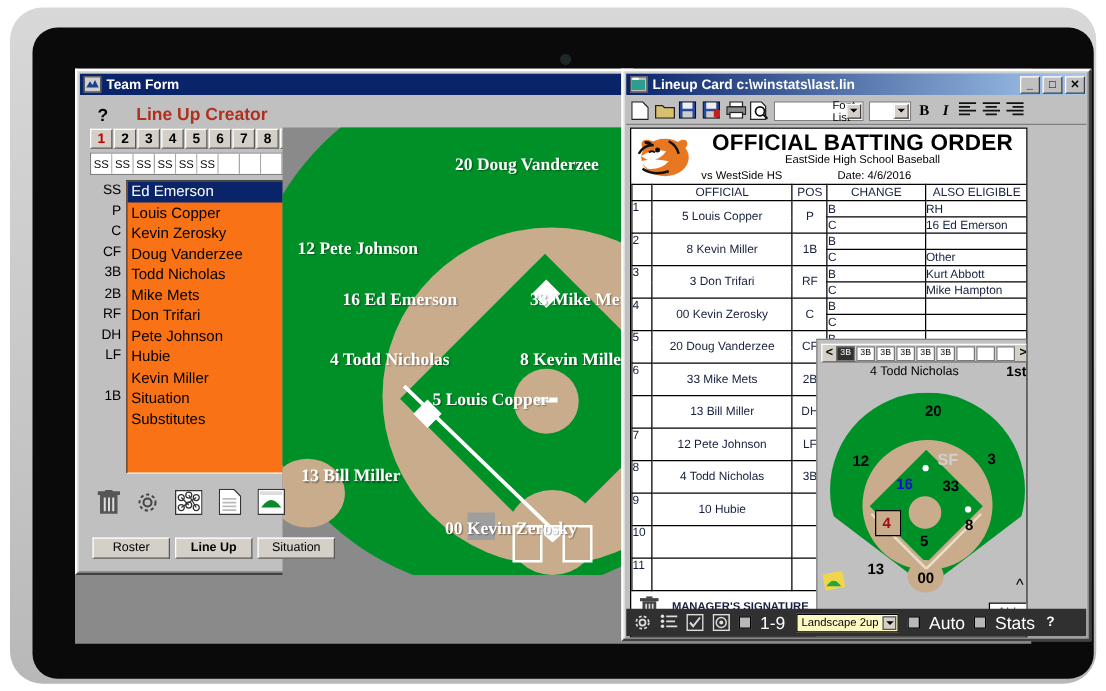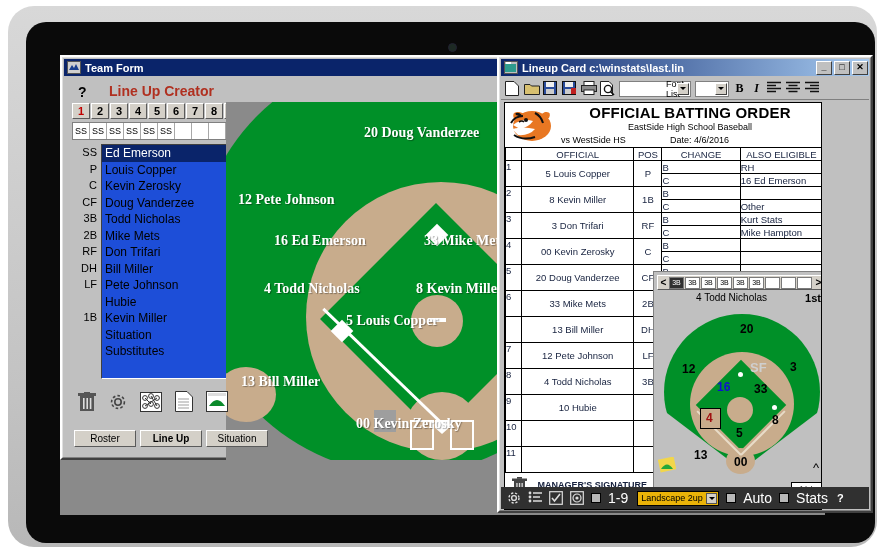--- a/index.html
+++ b/index.html
@@ -116,21 +116,21 @@
   .arrow-d { width:0;height:0;border-left:4px solid transparent;border-right:4px solid transparent;border-top:4px solid #000; }
 
   .roster-wrap { position:absolute; left:8px; top:66px; width:182px; height:235px; }
   .roster-pos {
     position:absolute; left:0; top:0; width:28px; height:100%;
     font-size:11px; color:#000; text-align:right;
   }
   .roster-pos div { height:16.5px; line-height:16.5px; padding-right:3px; }
   .roster-list {
     position:absolute; left:29px; top:0; right:0; bottom:0;
-    background:#1d4ed8; border:1px solid #808080;
+    background:#f97316; border:1px solid #808080;
     border-top:1px solid #404040; border-left:1px solid #404040;
     border-right:1px solid #fff; border-bottom:1px solid #fff;
     overflow:hidden;
   }
   .roster-list .ritem { height:16.5px; line-height:16.5px; font-size:12px; padding-left:3px; color:#000; }
   .roster-list .ritem.sel { background:#0a246a; color:#fff; }
   .spin {
     position:absolute; left:198px; top:27px; width:15px; height:26px;
     display:flex; flex-direction:column;
   }
@@ -246,21 +246,21 @@
     position:absolute; left:3px; top:24px; width:318px; height:408px;
     background:#fff; border:1px solid #000;
     overflow:hidden;
   }
   .card-head { position:relative; height:44px; }
   .tiger {
     position:absolute; left:4px; top:2px; width:44px; height:40px;
   }
   .bo-title {
     position:absolute; left:60px; top:1px; width:250px; text-align:center;
-    font-size:15px; font-weight:bold; color:#000; letter-spacing:.2px;
+    font-size:18px; font-weight:bold; color:#000; letter-spacing:.2px;
     font-family:"Liberation Sans", sans-serif;
   }
   .bo-sub {
     position:absolute; left:60px; top:19px; width:250px; text-align:center;
     font-size:9px; color:#000;
   }
   .bo-vs { position:absolute; left:56px; top:32px; font-size:9px; color:#000; }
   .bo-date { position:absolute; left:165px; top:32px; font-size:9px; color:#000; }
 
   table.bo { border-collapse:collapse; width:318px; table-layout:fixed; }
@@ -327,21 +327,21 @@
   .lc-bottom {
     position:absolute; left:0; bottom:0; right:0; height:22px;
     background:#303030; display:flex; align-items:center; gap:7px; padding-left:6px;
   }
   .lb-icn { width:14px; height:14px; position:relative; }
   .lb-lbl { font-size:14px; color:#fff; }
   .lb-chk {
     width:10px;height:10px;background:#b8b8b8;border:1px solid #000; display:inline-block;
   }
   .combo2 {
-    width:82px; height:15px; background:#eab308; border:1px solid #000;
+    width:82px; height:15px; background:#fef9c3; border:1px solid #000;
     font-size:9px; color:#000; display:flex; align-items:center; padding-left:3px;
     position:relative; margin-left:2px;
   }
   .combo2 .cb-arrow {
     position:absolute; right:1px; top:1px; width:11px; height:11px; background:#d4d0c8;
     border:1px solid #555; display:flex; align-items:center; justify-content:center;
   }
   svg { display:block; }
 </style>
 </head>
@@ -428,21 +428,20 @@
             <div></div>
           </div>
         <div class="roster-list">
             <div class="ritem sel">Ed Emerson</div>
             <div class="ritem">Louis Copper</div>
             <div class="ritem">Kevin Zerosky</div>
             <div class="ritem">Doug Vanderzee</div>
             <div class="ritem">Todd Nicholas</div>
             <div class="ritem">Mike Mets</div>
             <div class="ritem">Don Trifari</div>
-            <div class="ritem">Bill Miller</div>
             <div class="ritem">Pete Johnson</div>
             <div class="ritem">Hubie</div>
             <div class="ritem">Kevin Miller</div>
             <div class="ritem">Situation</div>
             <div class="ritem">Substitutes</div>
           </div>
         <div class="spin">
           <div>
               <span class="arrow-u2"></span>
             </div>
@@ -699,21 +698,21 @@
               </tr>
               <tr>
                 <td class="chg">C</td>
                 <td class="elig">Other</td>
               </tr>
               <tr>
                 <td class="num" rowspan="2">3</td>
                 <td class="orig" rowspan="2">3 Don Trifari</td>
                 <td class="pos" rowspan="2">RF</td>
                 <td class="chg">B</td>
-                <td class="elig">Kurt Stats</td>
+                <td class="elig">Kurt Abbott</td>
               </tr>
               <tr>
                 <td class="chg">C</td>
                 <td class="elig">Mike Hampton</td>
               </tr>
               <tr>
                 <td class="num" rowspan="2">4</td>
                 <td class="orig" rowspan="2">00 Kevin Zerosky</td>
                 <td class="pos" rowspan="2">C</td>
                 <td class="chg">B</td>

